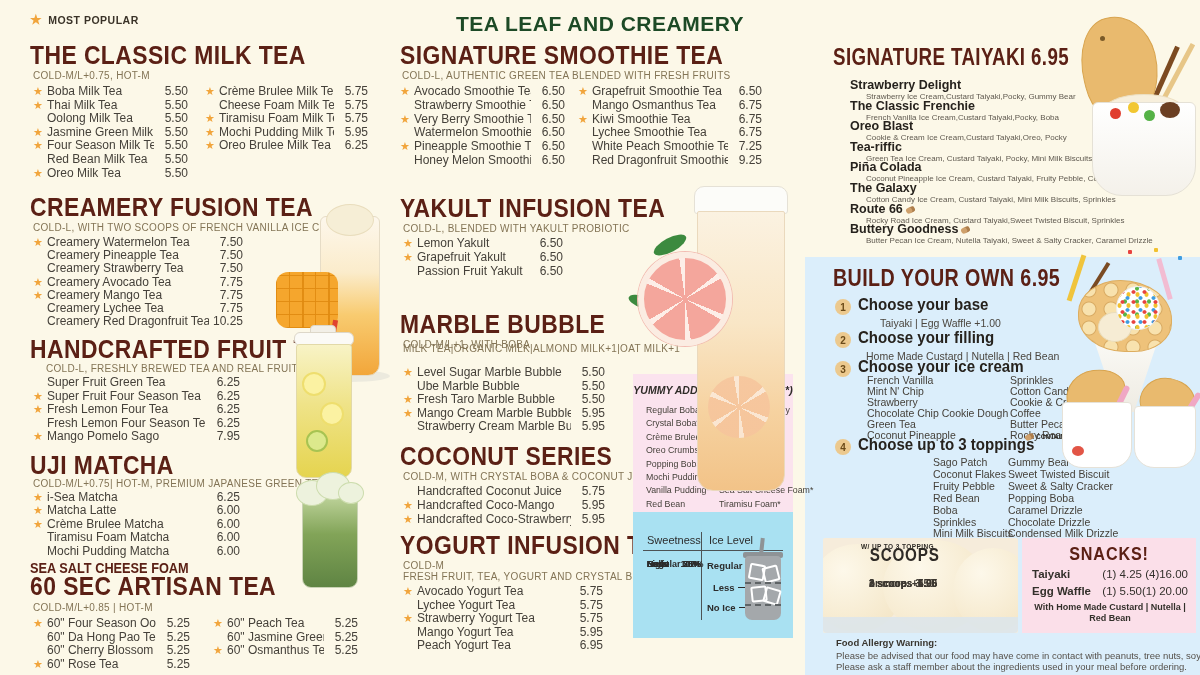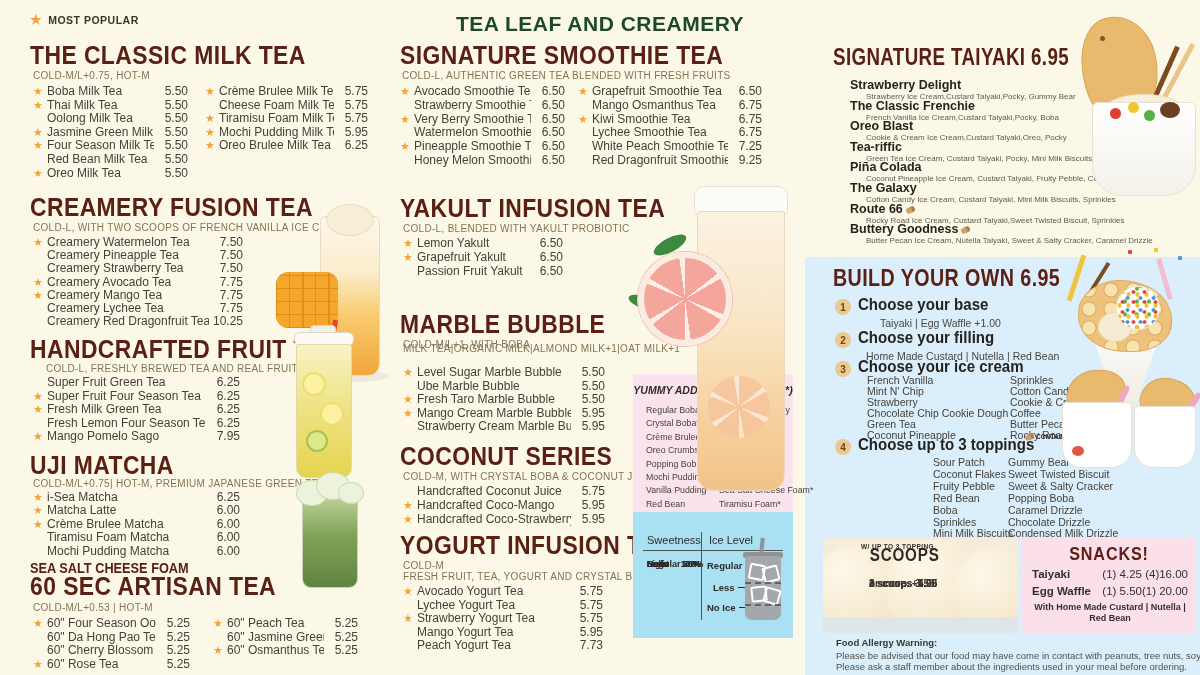--- a/index.html
+++ b/index.html
@@ -280,21 +280,21 @@
     </div>
 
     <div class="mi">
       <span class="st">★</span>
       <span class="nm">Super Fruit Four Season Tea</span>
       <span class="pr">6.25</span>
     </div>
 
     <div class="mi">
       <span class="st">★</span>
-      <span class="nm">Fresh Milk Green Tea</span>
+      <span class="nm">Fresh Lemon Four Tea</span>
       <span class="pr">6.25</span>
     </div>
 
     <div class="mi">
       <span class="st" style="visibility: hidden;">★</span>
       <span class="nm">Fresh Lemon Four Season Tea</span>
       <span class="pr">6.25</span>
     </div>
 
     <div class="mi">
@@ -337,21 +337,21 @@
       <span class="st" style="visibility: hidden;">★</span>
       <span class="nm">Mochi Pudding Matcha</span>
       <span class="pr">6.00</span>
     </div>
   </div>
   </section>
 
   <section class="abs" style="left:30px;top:559px;width:360px">
     <div class="eyebrow">SEA SALT CHEESE FOAM</div>
     <div class="h abs" style="left:0;top:14px">60 SEC ARTISAN TEA</div>
-    <div class="sub abs" style="left:3px;top:43px">COLD-M/L+0.53 | HOT-M</div>
+    <div class="sub abs" style="left:3px;top:43px">COLD-M/L+0.85 | HOT-M</div>
     <div class="ilist" style="left:3px;top:57px;width:157px">
     <div class="mi">
       <span class="st">★</span>
       <span class="nm">60" Four Season Oolong</span>
       <span class="pr">5.25</span>
     </div>
 
     <div class="mi">
       <span class="st" style="visibility: hidden;">★</span>
       <span class="nm">60" Da Hong Pao Tea</span>
@@ -580,21 +580,21 @@
 
     <div class="mi">
       <span class="st" style="visibility: hidden;">★</span>
       <span class="nm">Mango Yogurt Tea</span>
       <span class="pr">5.95</span>
     </div>
 
     <div class="mi">
       <span class="st" style="visibility: hidden;">★</span>
       <span class="nm">Peach Yogurt Tea</span>
-      <span class="pr">7.73</span>
+      <span class="pr">6.95</span>
     </div>
   </div>
   </section>
 
   <div id="addon-box" class="box ad" style="left:633px;top:374px;width:160px;height:152px">
     <div class="ad-title">YUMMY ADD-ON (+0.80 / +1.00*)</div>
     <div class="abs" style="left:13px;top:30px">
     <div class="txt-row">Regular Boba</div>
 
     <div class="txt-row">Crystal Boba*</div>
@@ -764,21 +764,21 @@
 
     <div class="txt-row"><span>Rocky Road</span><span class="pnut"></span></div>
   </div>
   <div class="nuts-note" style="left:1025px;top:433px">
     <span class="pnut" style="margin-left:0"></span>
     <span>CONTAINS NUTS</span>
   </div>
   <div class="badge" style="left:835px;top:439px">4</div>
   <div class="bstep-label" style="left:858px;top:436px">Choose up to 3 toppings</div>
   <div class="abs bi4" style="left:933px;top:457px">
-    <div class="txt-row">Sour Patch</div>
+    <div class="txt-row">Sago Patch</div>
 
     <div class="txt-row">Coconut Flakes</div>
 
     <div class="txt-row">Fruity Pebble</div>
 
     <div class="txt-row">Red Bean</div>
 
     <div class="txt-row">Boba</div>
 
     <div class="txt-row">Sprinkles</div>

